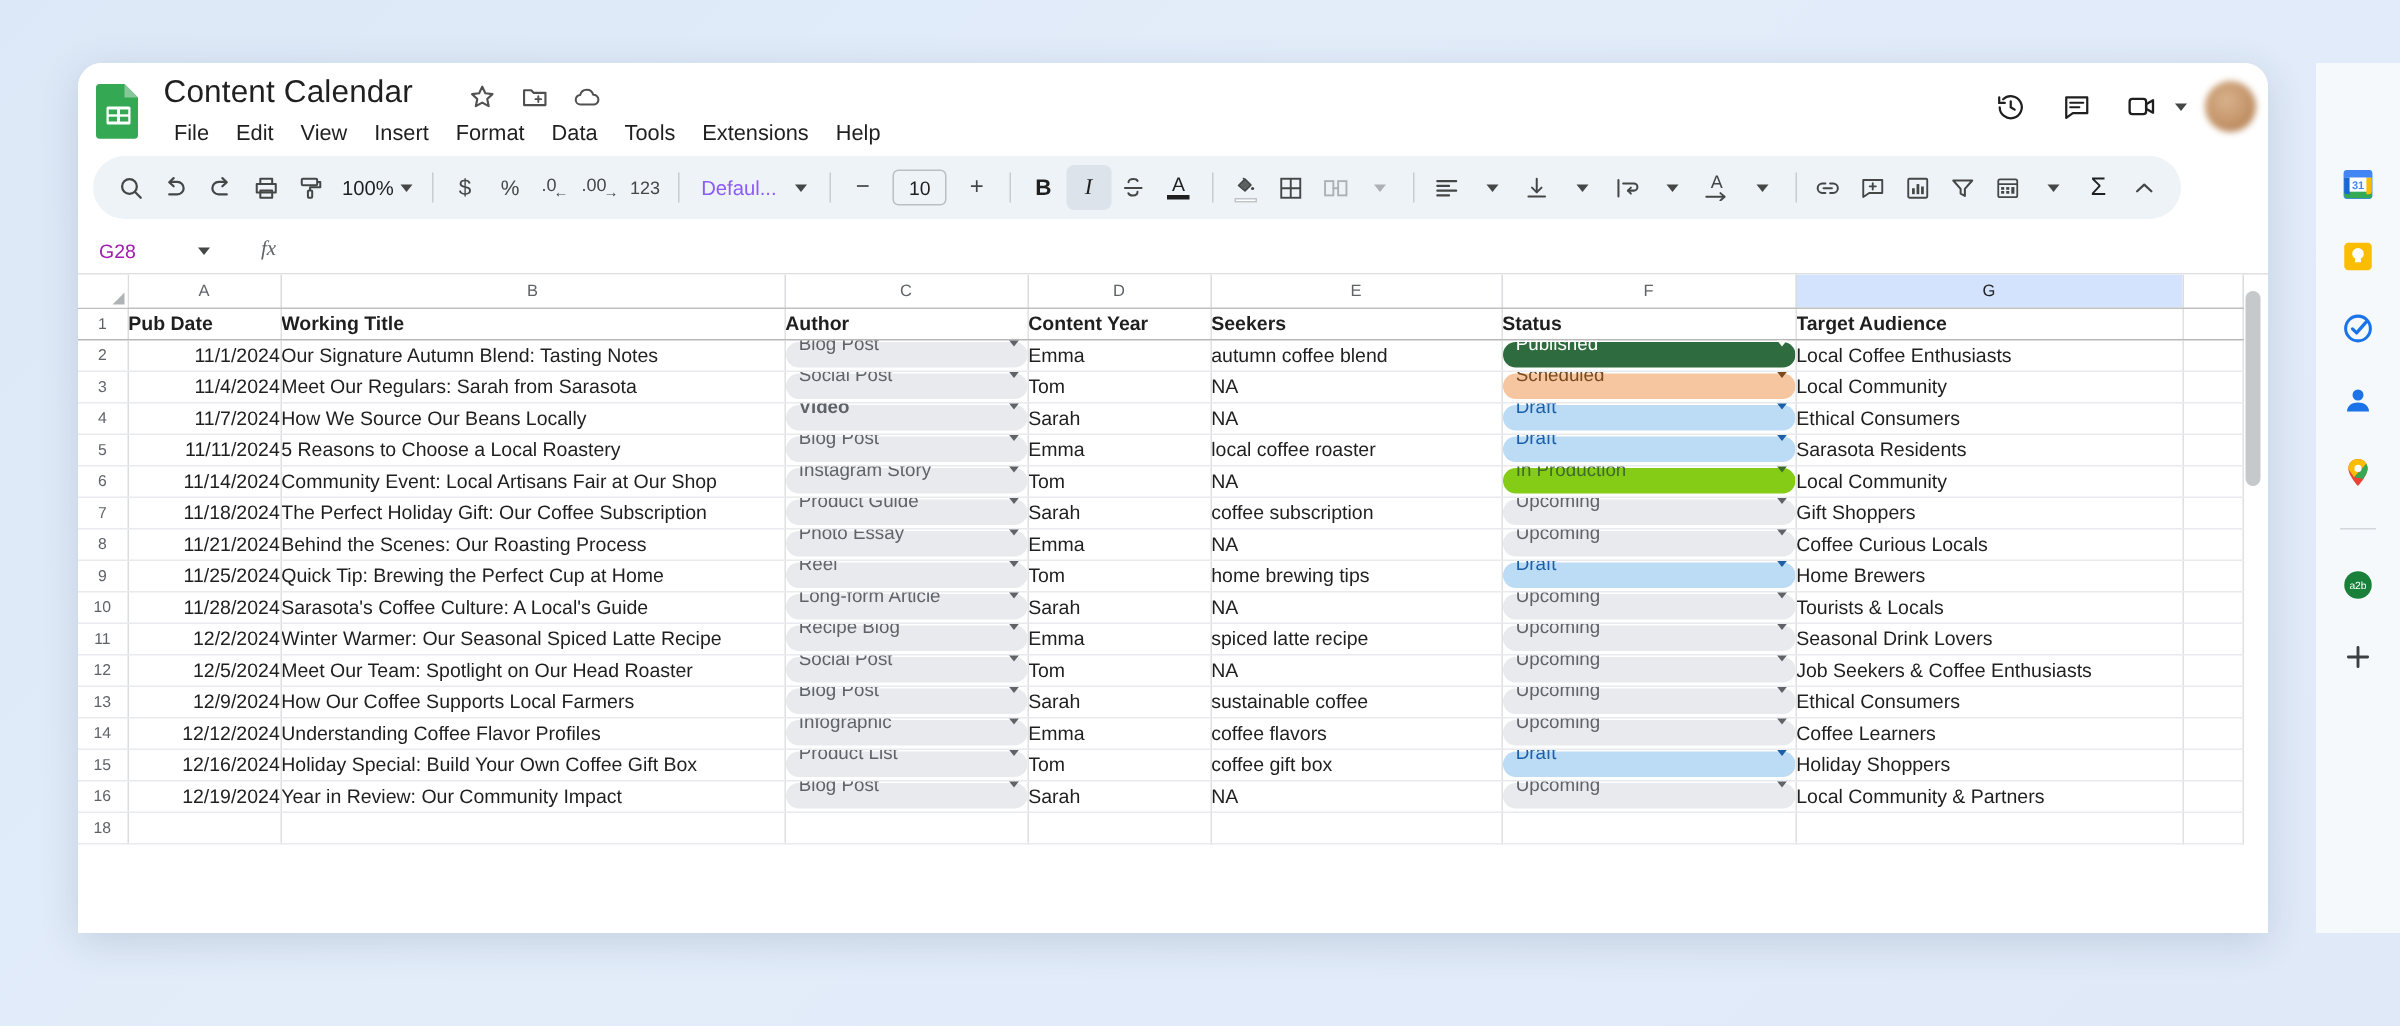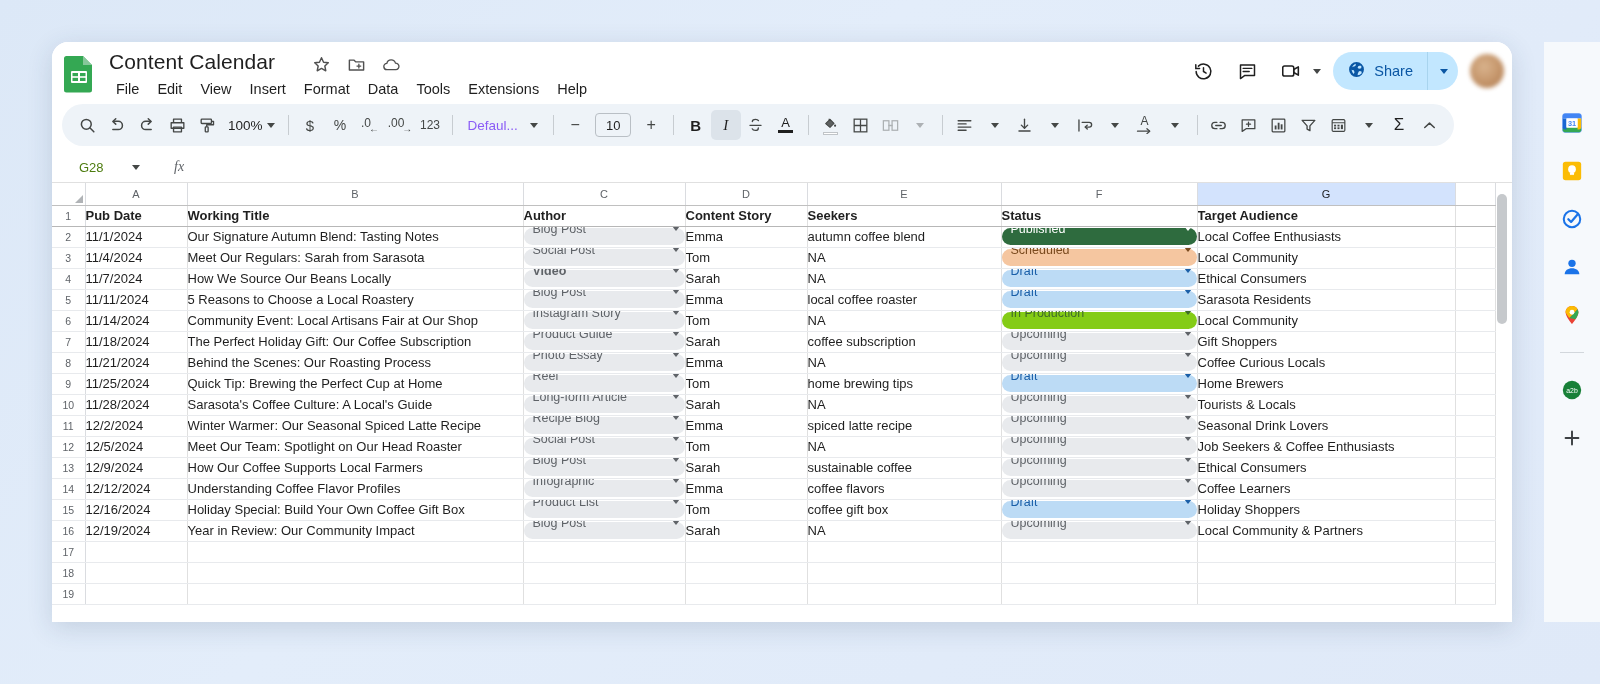--- a/index.html
+++ b/index.html
@@ -108,21 +108,21 @@
 
   
   .formula-bar {
     position: absolute; left: 0; top: 110px; width: 100%; height: 30px;
     display: flex; align-items: center; background: #fff;
   }
   .namebox {
     width: 100px; display: flex; align-items: center;
     justify-content: space-between; padding: 0 12px 0 14px; cursor: pointer;
   }
-  .namebox-val { font-size: 13px; color: #4d7c0f; margin-left: 13px; }
+  .namebox-val { font-size: 13px; color: #a21caf; }
   .fx { margin-left: 22px; font-size: 14px; color: #5f6368; font-style: italic;
         font-family: "Liberation Serif", serif; }
   .formula-input { flex: 1; font-size: 13px; color: #1f1f1f; padding-left: 14px; }
 
   
   .grid-wrap {
     position: absolute; left: 0; top: 140px; right: 0; bottom: 0;
     overflow: hidden; background: #fff;
     border-top: 1px solid #e0e0e0;
   }
@@ -157,21 +157,21 @@
   td.cell {
     height: 21px; border-right: 1px solid #e0e0e0;
     border-bottom: 1px solid #e8eaed;
     font-size: 13px; color: #1f1f1f;
     padding: 0 4px 0 5px; vertical-align: middle;
     white-space: nowrap; overflow: hidden;
   }
   tr.header-row td.cell {
     font-weight: bold; border-bottom: 1px solid #b7b7b7;
   }
-  td.num { text-align: left; padding-right: 6px; margin-left: 44px; }
+  td.num { text-align: right; padding-right: 6px; margin-left: 44px; }
   td.chipcell { padding: 0 3px; }
 
   .chip {
     display: flex; align-items: center; justify-content: space-between;
     height: 17px; border-radius: 9px; padding: 0 5px 16px 9px;
     font-size: 12.5px; cursor: pointer;
   }
   .chip .chip-caret {
     width: 0; height: 0; border-left: 4.5px solid transparent;
     border-right: 4.5px solid transparent; border-top: 5px solid currentColor;
@@ -269,33 +269,20 @@
         </svg>
       </div>
       <div class="meet-group">
         <div class="hdr-btn">
           <svg viewBox="0 0 24 24" width="22" height="22" fill="none" stroke="#1f1f1f" stroke-width="1.7" stroke-linejoin="round">
             <rect x="3" y="6.5" width="12" height="11" rx="2"></rect>
             <path d="M15 10.4l5-2.9v9l-5-2.9z"></path>
           </svg>
         </div>
         <span class="caret-sm"></span>
-      </div>
-      <div style="display:flex;margin-left:8px;">
-        <div class="share-btn">
-          <span>
-            <svg viewBox="0 0 24 24" width="19" height="19" fill="#0b57a4">
-              <path d="M12 2.6a9.4 9.4 0 1 0 0 18.8 9.4 9.4 0 0 0 0-18.8zm-1 2.1v2.1l-1.8 1.5-2.2.3-1.4 1.8.6 2.3 2.4.2.9 2.6-1 2.1a7.6 7.6 0 0 1 2.5-12.9zm5.7 2.1 1.6 1.4-.4 2.3-2.6.7-1.9-1.1.7-2.3zm-.4 7.1 2 .7.3 2.2a7.6 7.6 0 0 1-5.2 2.6l.3-2.4 1.2-2.4z"></path>
-            </svg>
-          </span>
-          <span class="share-label">Share</span>
-        </div>
-        <div class="share-caret-btn">
-          <span class="caret-sm" style="border-top-color:#0b57a4;"></span>
-        </div>
       </div>
       <div class="avatar"></div>
     </div>
   </div>
 
   <div class="toolbar">
     <div class="tb">
       <svg viewBox="0 0 24 24" width="19" height="19" fill="none" stroke="#444746" stroke-width="1.9" stroke-linecap="round">
         <circle cx="10.5" cy="10.5" r="6.2"></circle>
           <path d="M15.2 15.2 20 20"></path>
@@ -537,21 +524,21 @@
           <th class="sel">G</th>
           <th></th>
         </tr>
       </thead>
       <tbody>
         <tr class="header-row">
           <td class="rowhdr">1</td>
           <td class="cell">Pub Date</td>
           <td class="cell">Working Title</td>
           <td class="cell">Author</td>
-          <td class="cell">Content Story</td>
+          <td class="cell">Content Year</td>
           <td class="cell">Seekers</td>
           <td class="cell">Status</td>
           <td class="cell">Target Audience</td>
           <td class="cell"></td>
         </tr>
       <tr>
             <td class="rowhdr">2</td>
             <td class="cell num">11/1/2024</td>
             <td class="cell">Our Signature Autumn Blend: Tasting Notes</td>
             <td class="cell chipcell">
@@ -859,43 +846,21 @@
             <td class="cell chipcell">
               <div class="chip" style="background: rgb(232, 234, 237); color: rgb(95, 99, 104);">
                 <span class="chip-lbl">Upcoming</span>
                 <span class="chip-caret"></span>
               </div>
             </td>
             <td class="cell">Local Community &amp; Partners</td>
             <td class="cell"></td>
           </tr>
           <tr>
-            <td class="rowhdr">17</td>
-            <td class="cell"></td>
-            <td class="cell"></td>
-            <td class="cell"></td>
-            <td class="cell"></td>
-            <td class="cell"></td>
-            <td class="cell"></td>
-            <td class="cell"></td>
-            <td class="cell"></td>
-          </tr>
-          <tr>
             <td class="rowhdr">18</td>
-            <td class="cell"></td>
-            <td class="cell"></td>
-            <td class="cell"></td>
-            <td class="cell"></td>
-            <td class="cell"></td>
-            <td class="cell"></td>
-            <td class="cell"></td>
-            <td class="cell"></td>
-          </tr>
-          <tr>
-            <td class="rowhdr">19</td>
             <td class="cell"></td>
             <td class="cell"></td>
             <td class="cell"></td>
             <td class="cell"></td>
             <td class="cell"></td>
             <td class="cell"></td>
             <td class="cell"></td>
             <td class="cell"></td>
           </tr>
         </tbody>

